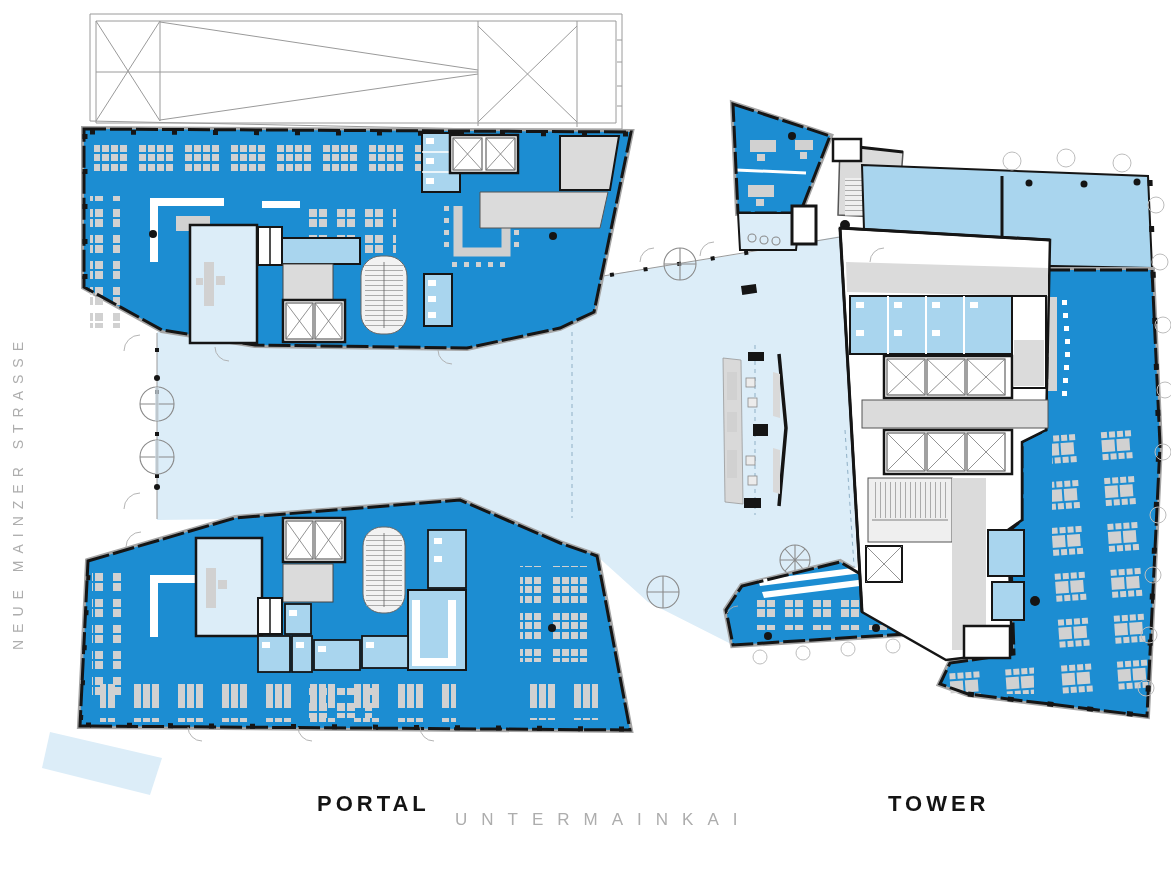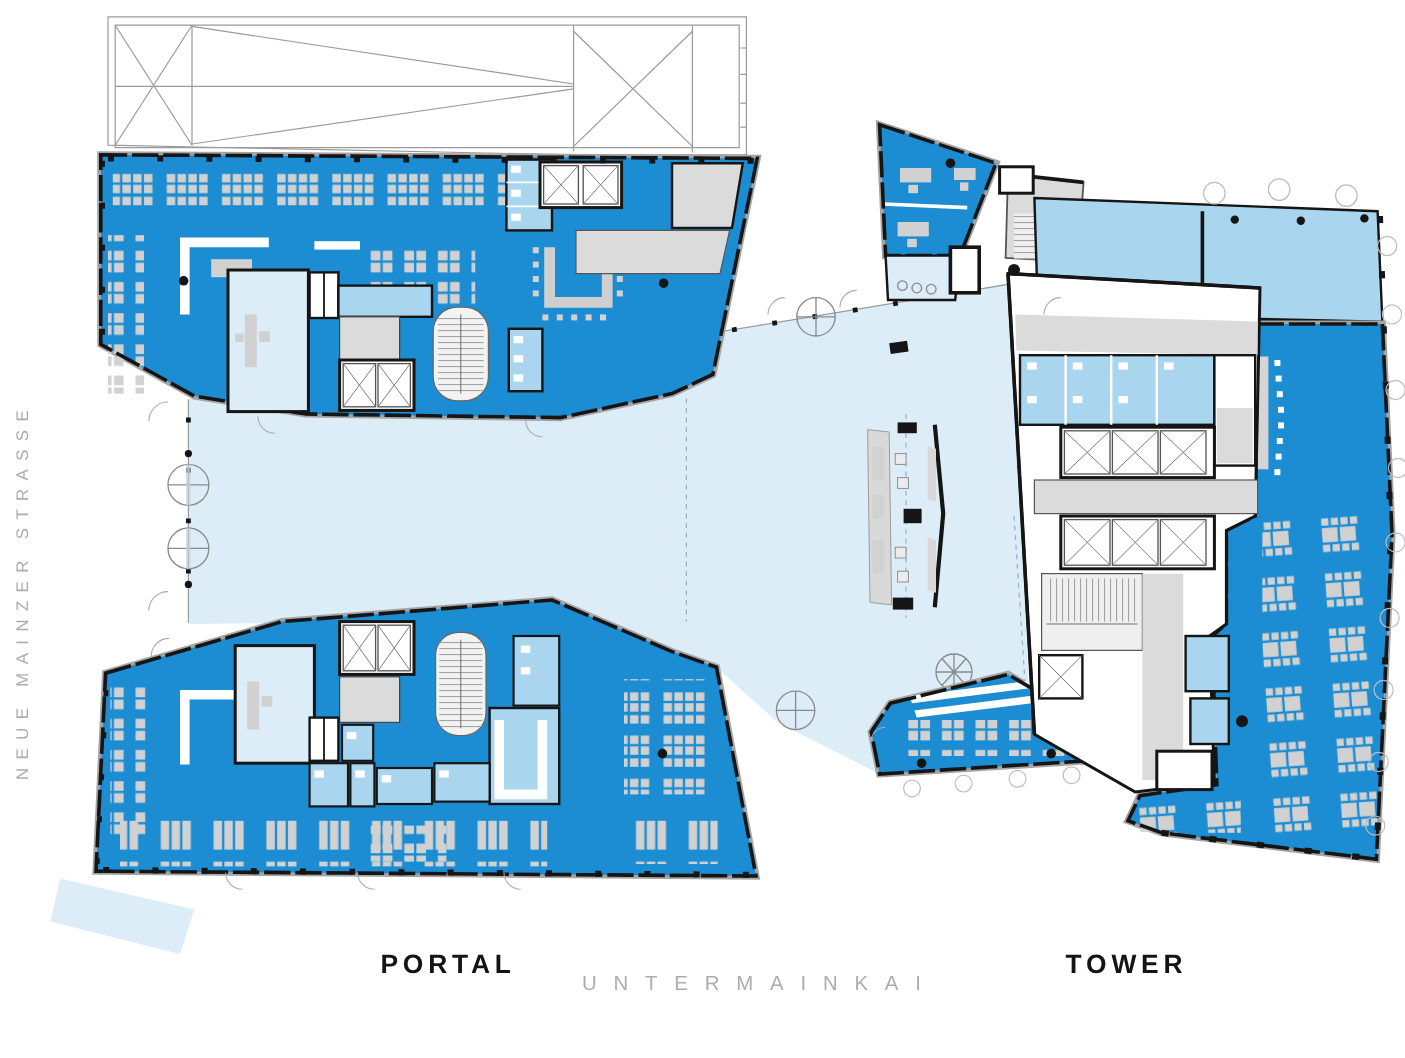--- a/index.html
+++ b/index.html
@@ -25,21 +25,21 @@
   .colmarks{stroke:var(--wall-black,#151515);fill:none;}
 
   .street-left{position:absolute;left:10px;top:110px;width:540px;height:22px;
     transform:rotate(-90deg) translate(-540px,0);transform-origin:top left;
     color:var(--street-text-gray,#ADADAD);font-size:14px;letter-spacing:7px;white-space:nowrap;}
   .bldg-label{position:absolute;color:var(--label-text-black,#141414);font-weight:bold;
     font-size:22px;letter-spacing:4px;white-space:nowrap;}
   .bldg-label.portal{left:317px;top:791px;}
   .bldg-label.tower{left:888px;top:791px;}
   .street-bottom{position:absolute;left:455px;top:810px;color:var(--street-text-gray,#ADADAD);
-    font-size:17px;letter-spacing:14px;white-space:nowrap;margin-left:30px;}
+    font-size:17px;letter-spacing:14px;white-space:nowrap;}
 </style>
 </head>
 <body>
 
 <div class="canvas">
 <svg width="1171" height="882" viewBox="0 0 1171 882">
   <defs>
     <pattern id="pA" width="46" height="36" patternUnits="userSpaceOnUse">
       <g class="f-gray">
         <rect x="1" y="1" width="7" height="7"></rect>

